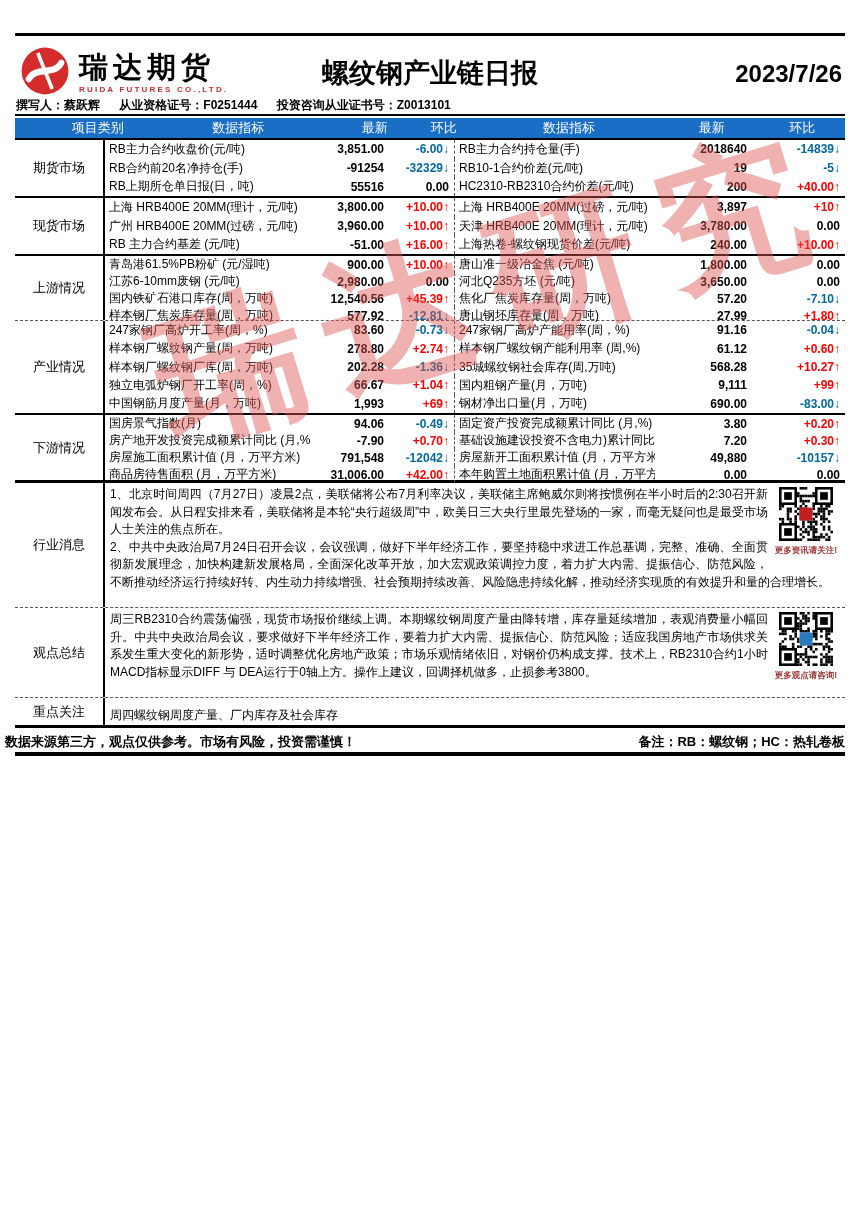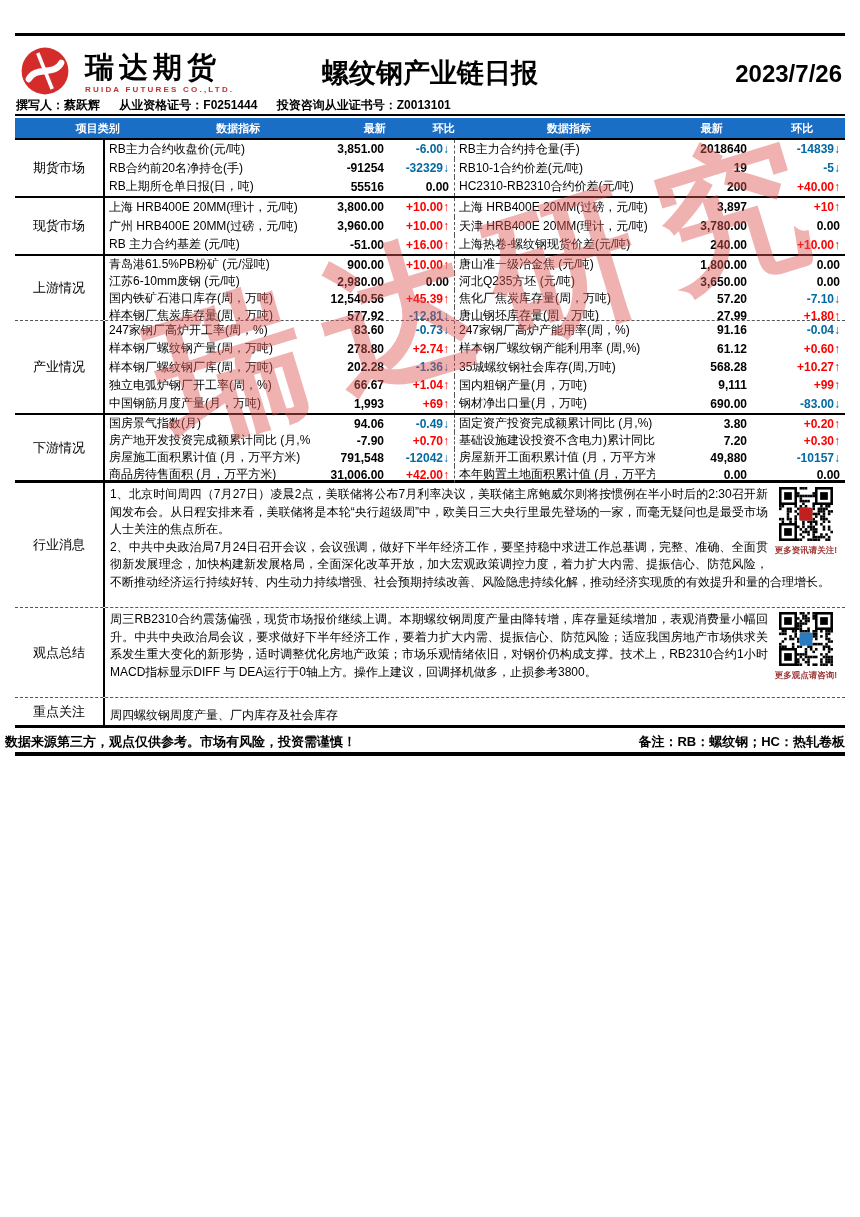--- a/index.html
+++ b/index.html
@@ -6,33 +6,33 @@
   html,body { width:860px; height:1217px; background:#fff;
     font-family:"Liberation Sans", sans-serif; color:#000; }
   .page { position:relative; width:860px; height:1217px; overflow:hidden; background:#fff; }
 
   .topline { position:absolute; left:15px; right:15px; top:33px; height:3px; background:#000; }
   .botline { position:absolute; left:15px; right:15px; top:752px; height:4px; background:#000; }
   .headrule { position:absolute; left:15px; right:15px; top:114px; height:2px; background:#000; }
 
   .logo { position:absolute; left:18px; top:44px; display:flex; align-items:flex-start; }
   .logo svg { width:54px; height:54px; }
-  .logo-text { margin-left:13px; }
+  .logo-text { margin-left:7px; }
   .logo-cn { font-size:29px; font-weight:bold; letter-spacing:5px; line-height:1.0; margin-top:9px; }
   .logo-en { font-size:8px; color:#C43030; letter-spacing:2.2px; margin-top:3px; font-weight:bold; }
 
   .title { position:absolute; left:230px; width:400px; top:55px; text-align:center;
     font-size:27px; font-weight:bold; }
   .date { position:absolute; right:18px; top:60px; font-size:24px; font-weight:bold; }
 
   .byline { position:absolute; left:16px; top:97px; font-size:12px; font-weight:bold; }
   .byline span { margin-right:16px; }
 
   .table { position:absolute; left:15px; top:118px; width:830px; font-size:12px; }
-  .thead { display:flex; background:#1B6EC6; color:#fff; font-weight:bold; font-size:11px; height:20px;padding-left:40px; }
+  .thead { display:flex; background:#1B6EC6; color:#fff; font-weight:normal; font-size:13px; height:20px;padding-left:40px; }
   .th { display:flex; align-items:center; justify-content:center; }
   .c0{width:90px;} .c1{width:205px;} .c2{width:82px;} .c3{width:63px;}
   .c4{width:200px;} .c5{width:100px;} .c6{width:90px;}
 
   .section { display:flex; border-top:2px solid #000; }
   .sec-0,.sec-1 { height:58px; }
   .sec-2 { height:66px; }
   .sec-3 { height:93px; border-top:1px dashed #555; }
   .sec-4 { height:67px; }
   .cat { width:90px; border-right:2px solid #000; display:flex; align-items:center;

